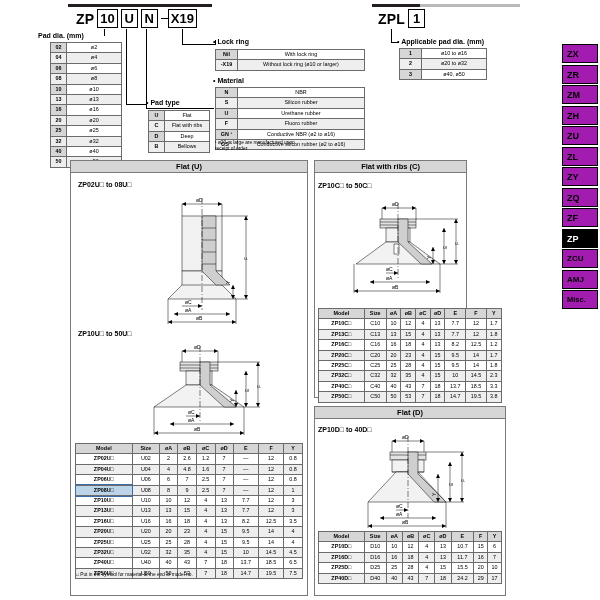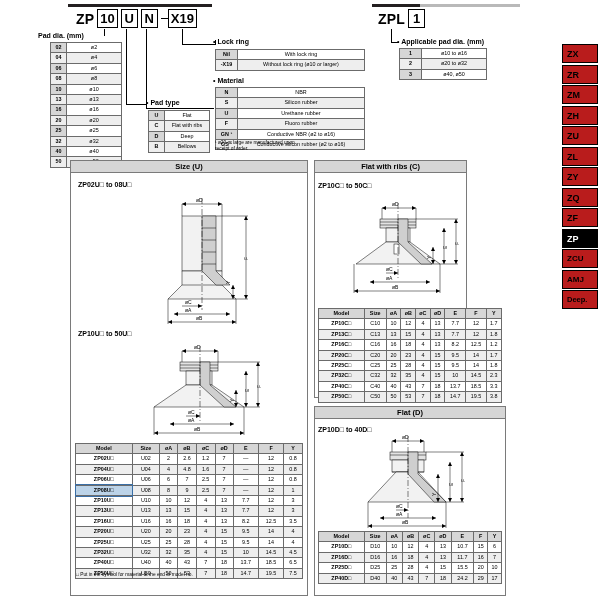--- a/index.html
+++ b/index.html
@@ -69,21 +69,21 @@
     text-align:center; font-weight:bold; font-size:7.5px;
     height:12px; line-height:12px;
   }
   .panel-sub {
     position:absolute; font-weight:bold; font-size:7px; white-space:nowrap;
   }
 
   
   .tabs { position:absolute; right:2px; top:44px; width:36px; }
   .tab {
-    border:1px solid #000; background:#b91c1c;
+    border:1px solid #000; background:#a21caf;
     height:19px; line-height:18px;
     margin-bottom:1.5px;
     font-size:9px; font-weight:bold;
     padding-left:4px;
   }
   .tab.on { background:#000; color:#fff; }
 
   
   .dwg { position:absolute; }
   svg text { font-family:"Liberation Sans", sans-serif; }
@@ -283,25 +283,25 @@
       <div class="tab">ZM</div>
       <div class="tab">ZH</div>
       <div class="tab">ZU</div>
       <div class="tab">ZL</div>
       <div class="tab">ZY</div>
       <div class="tab">ZQ</div>
       <div class="tab">ZF</div>
       <div class="tab on">ZP</div>
       <div class="tab" style="font-size: 8px;">ZCU</div>
       <div class="tab" style="font-size: 8px;">AMJ</div>
-      <div class="tab" style="font-size: 7.5px;">Deep.</div>
+      <div class="tab" style="font-size: 7.5px;">Misc.</div>
     </div>
 
   <div class="panel" style="left:70px;top:160px;width:238px;height:436px;">
-    <div class="panel-hd">Size (U)</div>
+    <div class="panel-hd">Flat (U)</div>
   </div>
   <div class="panel-sub" style="left:78px;top:181px;">
     <span>ZP02U□ to 08U□</span>
   </div>
   <div class="panel-sub" style="left:78px;top:330px;">
     <span>ZP10U□ to 50U□</span>
   </div>
 
   <div class="dwg" style="left:140px;top:192px;">
     <svg width="150" height="135" viewBox="0 0 150 135">

